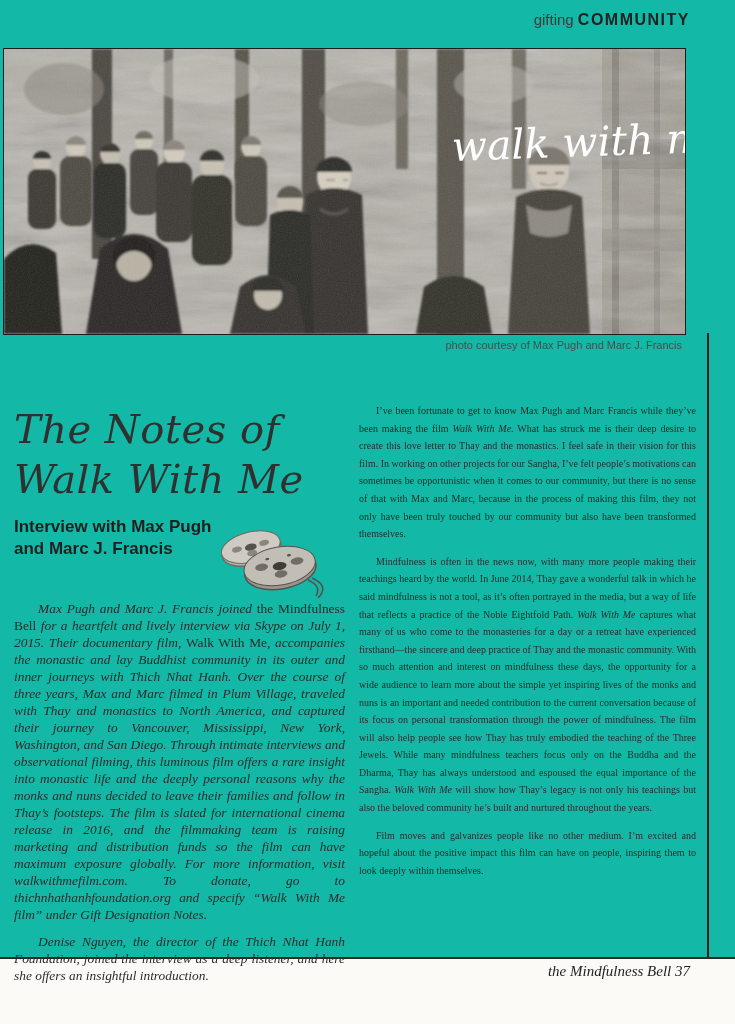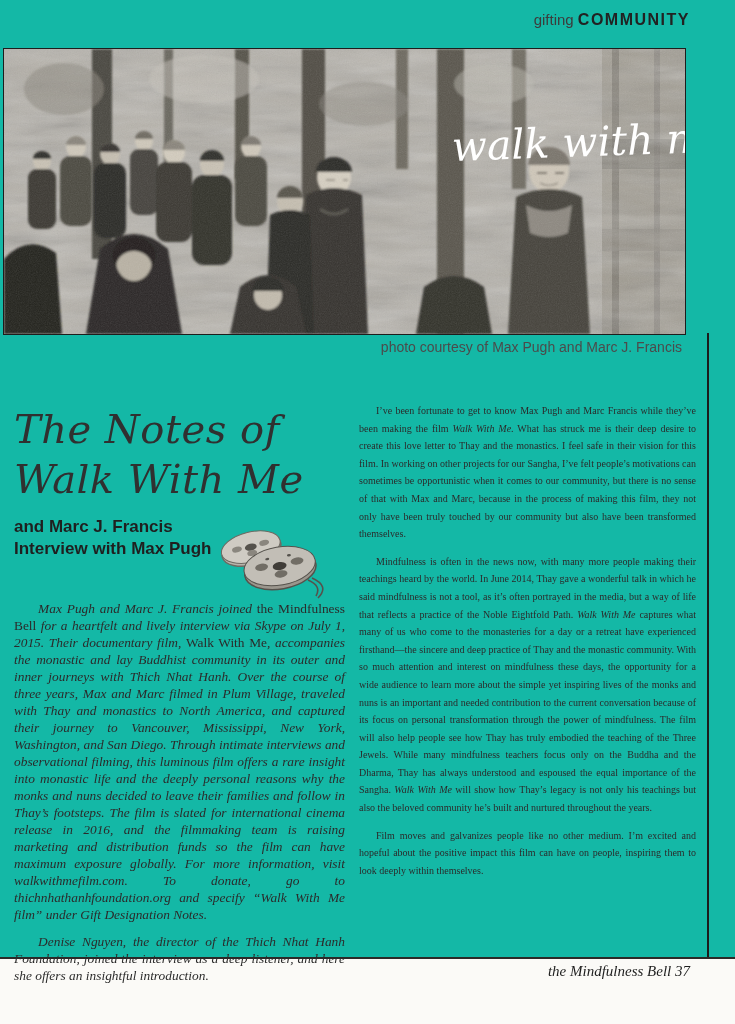--- a/index.html
+++ b/index.html
@@ -13,21 +13,21 @@
   
   .header { position:absolute; top:11px; right:45px; font-family:"Liberation Sans", sans-serif;
             font-size:15px; color:#3c3c3c; }
   .header .brand { font-weight:bold; font-size:16px; letter-spacing:1.5px; color:#222222; }
 
   
   .photo-frame { position:absolute; left:3px; top:48px; width:681px; height:285px;
                  border:1px solid #1d1d1d; background:#b6b2aa; }
   .photo-frame svg { display:block; }
   .caption { position:absolute; top:339px; right:53px; font-family:"Liberation Sans", sans-serif;
-             font-size:14px; color:#4b4b4b; }
+             font-size:11px; color:#4b4b4b; }
 
   
   .rule-right { position:absolute; left:707px; top:333px; width:2px; height:624px; background:#1c1c1c; }
   .rule-bottom { position:absolute; left:0; top:957px; width:735px; height:2px; background:#2b2a28; }
 
   
   .footer { position:absolute; top:963px; right:45px; font-style:italic; font-size:15px; color:#1e1e1e; }
 
   
   .col-left  { position:absolute; left:14px;  top:404px; width:331px; }
@@ -198,22 +198,22 @@
   <div class="rule-right"></div>
   <div class="rule-bottom"></div>
   <div class="below-strip"></div>
 
   <div class="col-left">
     <div class="title">
       <div>The Notes of</div>
       <div>Walk With Me</div>
     </div>
     <div class="subtitle">
+      <div>Interview with Max Pugh</div>
       <div>and Marc J. Francis</div>
-      <div>Interview with Max Pugh</div>
     </div>
     <div class="reel">
       <svg width="112" height="78" viewBox="0 0 112 78">
         <g transform="rotate(-14 40 30)">
           <ellipse cx="40" cy="28" rx="30" ry="15" fill="#b7b3ab" stroke="#6e6a62" stroke-width="1.5"></ellipse>
           <ellipse cx="40" cy="25" rx="30" ry="15" fill="#cfcbc3" stroke="#6e6a62" stroke-width="1"></ellipse>
           <ellipse cx="40" cy="25" rx="6" ry="3.5" fill="#55524c"></ellipse>
           <ellipse cx="26" cy="24" rx="5" ry="2.8" fill="#8a867e"></ellipse>
           <ellipse cx="54" cy="24" rx="5" ry="2.8" fill="#8a867e"></ellipse>
           <ellipse cx="40" cy="31" rx="5" ry="2.8" fill="#8a867e"></ellipse>

